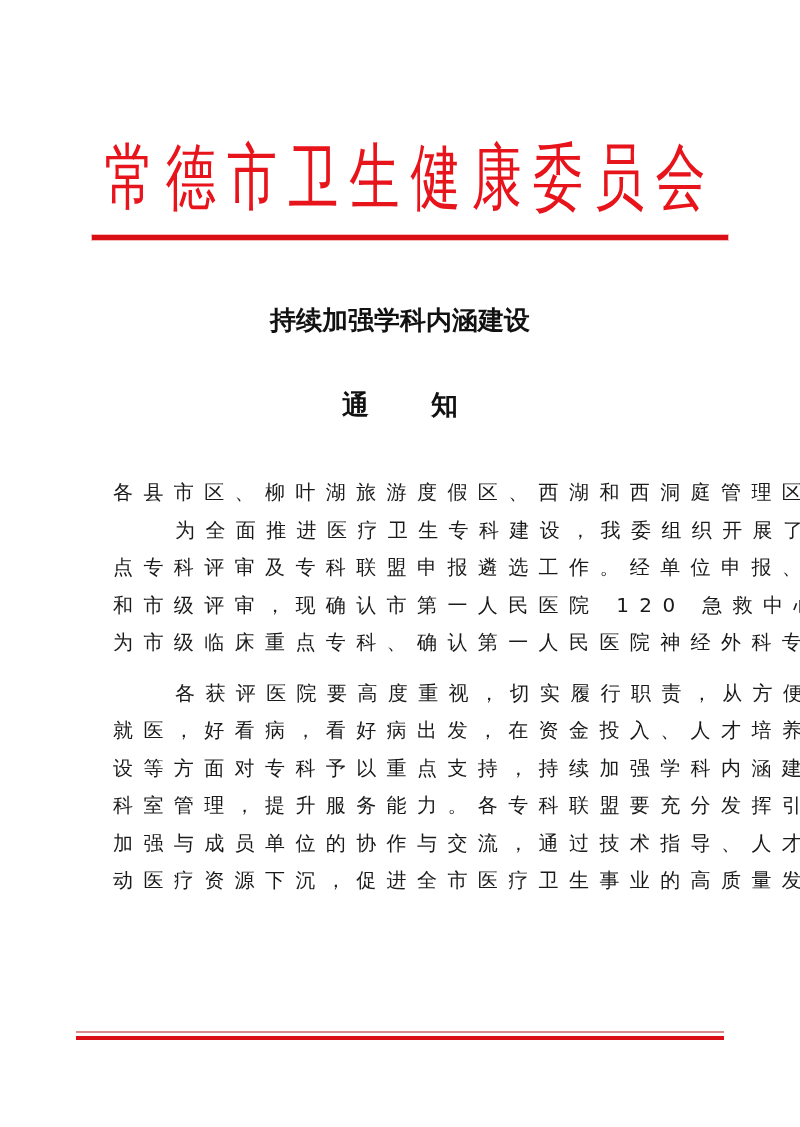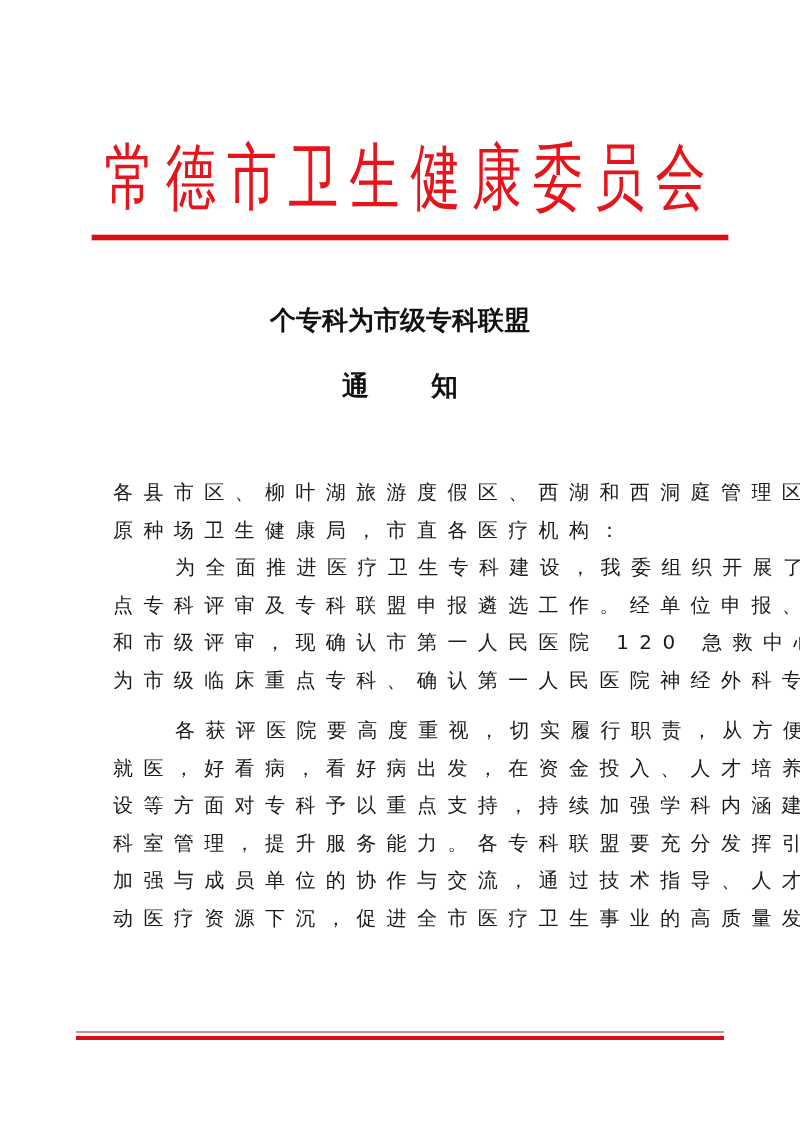--- a/index.html
+++ b/index.html
@@ -57,21 +57,21 @@
     position: absolute;
     left: 0;
     width: 800px;
     text-align: center;
     font-family: "DejaVu Serif", "Liberation Serif", serif;
     font-weight: bold;
     color: #111111;
   }
   .title-line1 { top: 303px; font-size: 26px; }
   .title-line2 { top: 345px; font-size: 26px; }
-  .title-line3 { top: 368px; font-size: 27px; word-spacing: 0; }
+  .title-line3 { top: 387px; font-size: 27px; word-spacing: 0; }
   .title-line3 .gap { display: inline-block; width: 62px; }
 
   .body-text {
     position: absolute;
     left: 113px;
     top: 474px;
     width: 600px;
     font-family: "DejaVu Sans", "Liberation Sans", sans-serif;
     font-size: 20px;
     line-height: 37.5px;
@@ -121,29 +121,28 @@
     <span>生</span>
     <span>健</span>
     <span>康</span>
     <span>委</span>
     <span>员</span>
     <span>会</span>
   </div>
 
   <div class="rule-top"></div>
 
-  <div class="title-block title-line1">个专科为市级专科联盟</div>
+  <div class="title-block title-line1">持续加强学科内涵建设</div>
   <div class="title-block title-line3">
     <span>通</span><span class="gap"></span><span>知</span>
   </div>
 
   <div class="body-text">
     <p>
       <span class="line">各县市区、柳叶湖旅游度假区、西湖和西洞庭管理区、贺家山</span>
-      <span class="line">原种场卫生健康局，市直各医疗机构：</span>
     </p>
     <p>
       <span class="line" style="padding-left:62px;">为全面推进医疗卫生专科建设，我委组织开展了市级临床重</span>
       <span class="line">点专科评审及专科联盟申报遴选工作。经单位申报、县市区推荐</span>
       <span class="line">和市级评审，现确认市第一人民医院 120 急救中心等 112 个专科</span>
       <span class="line">为市级临床重点专科、确认第一人民医院神经外科专科联盟等 3</span>
     </p>
     <p class="para-gap">
       <span class="line" style="padding-left:62px;">各获评医院要高度重视，切实履行职责，从方便群众看病</span>
       <span class="line">就医，好看病，看好病出发，在资金投入、人才培养、基础建</span>

